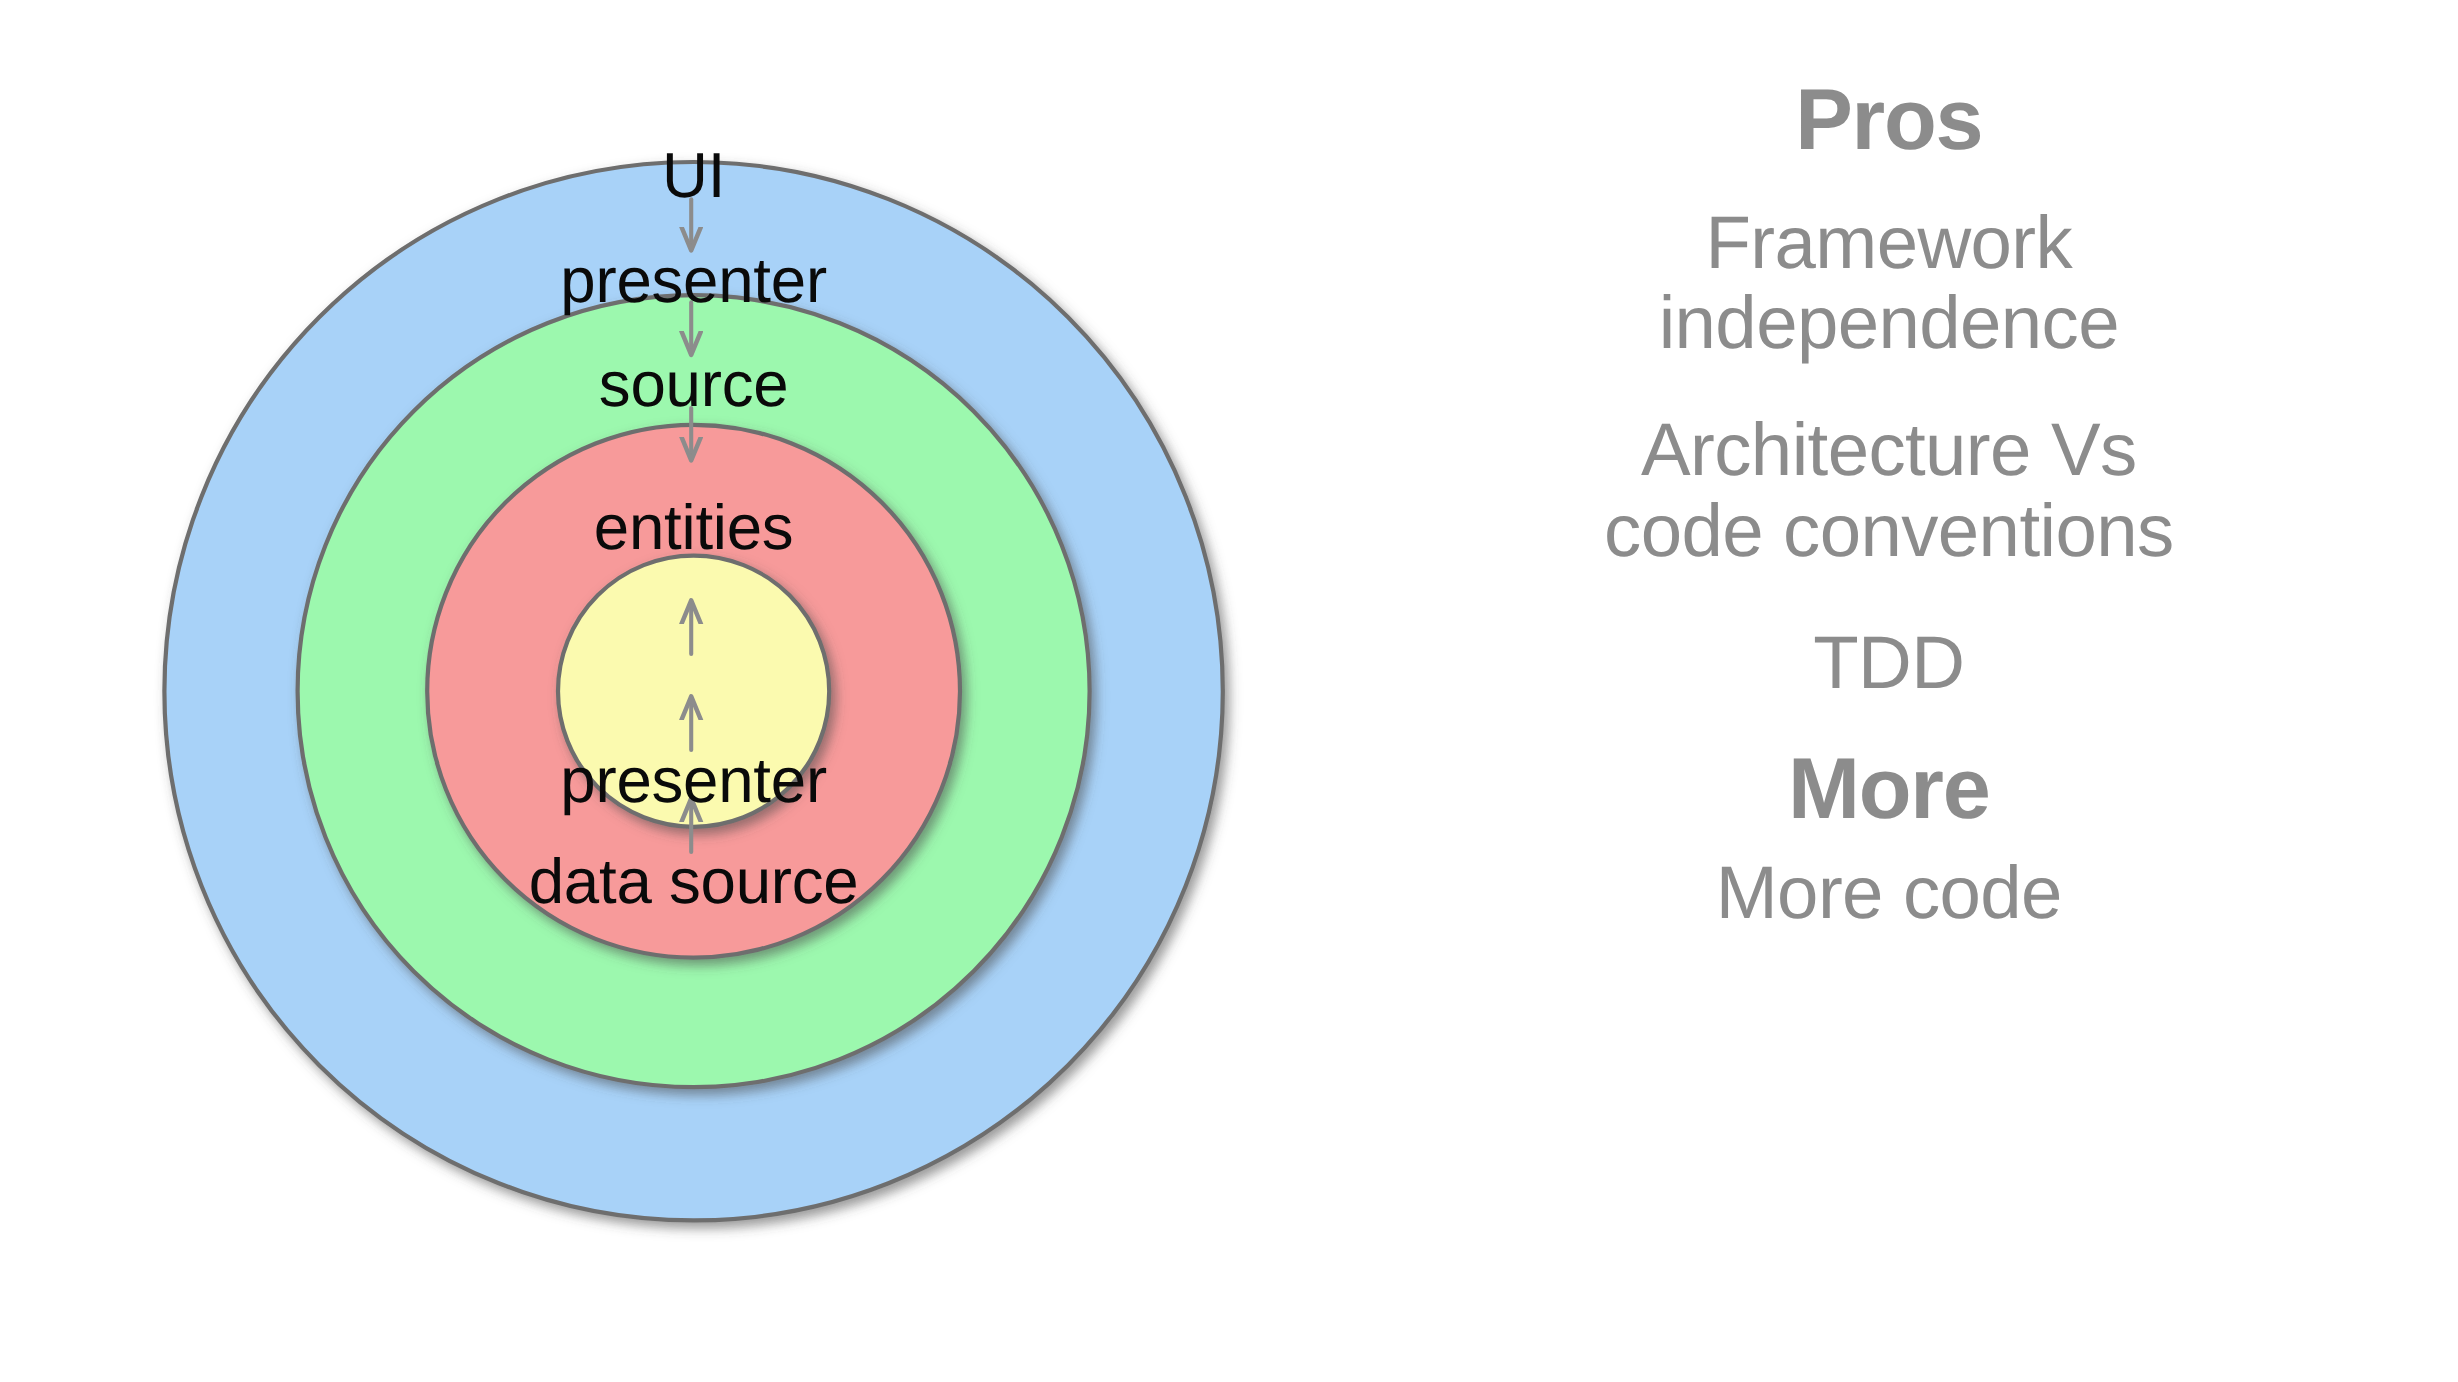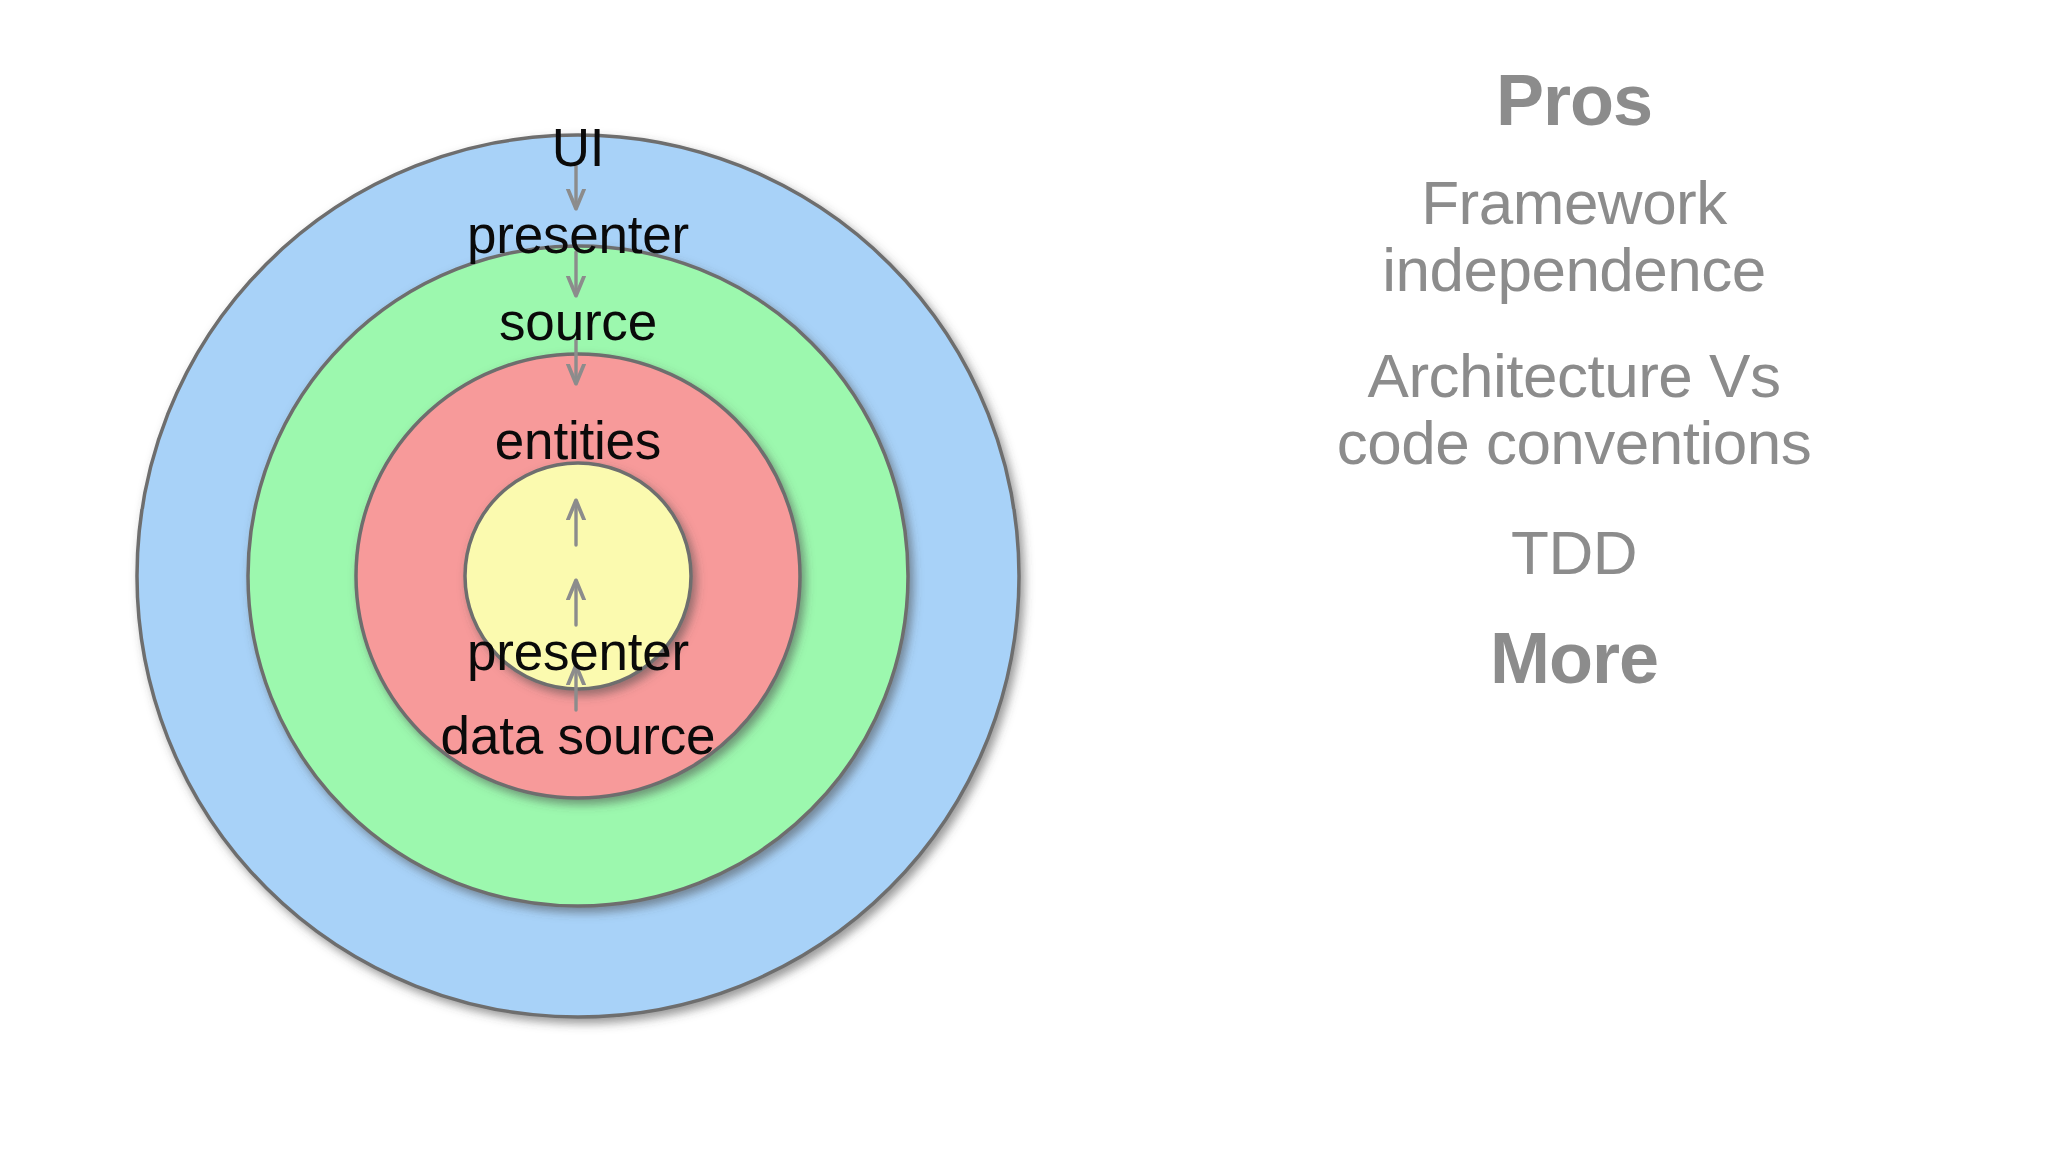--- a/index.html
+++ b/index.html
@@ -130,15 +130,16 @@
 
   <div id="textcol">
     <div class="txt heading" id="pros-heading">Pros</div>
     <div class="txt item" id="pros-item-0">Framework
 independence</div>
     <div class="txt item" id="pros-item-2">TDD</div>
     <div class="txt item" id="pros-item-1">Architecture Vs
 code conventions</div>
 
     <div class="txt heading" id="cons-heading">More</div>
+    <div class="txt item" id="cons-item-0">More code</div>
   </div>
 
 </div>
 
 </body></html>

